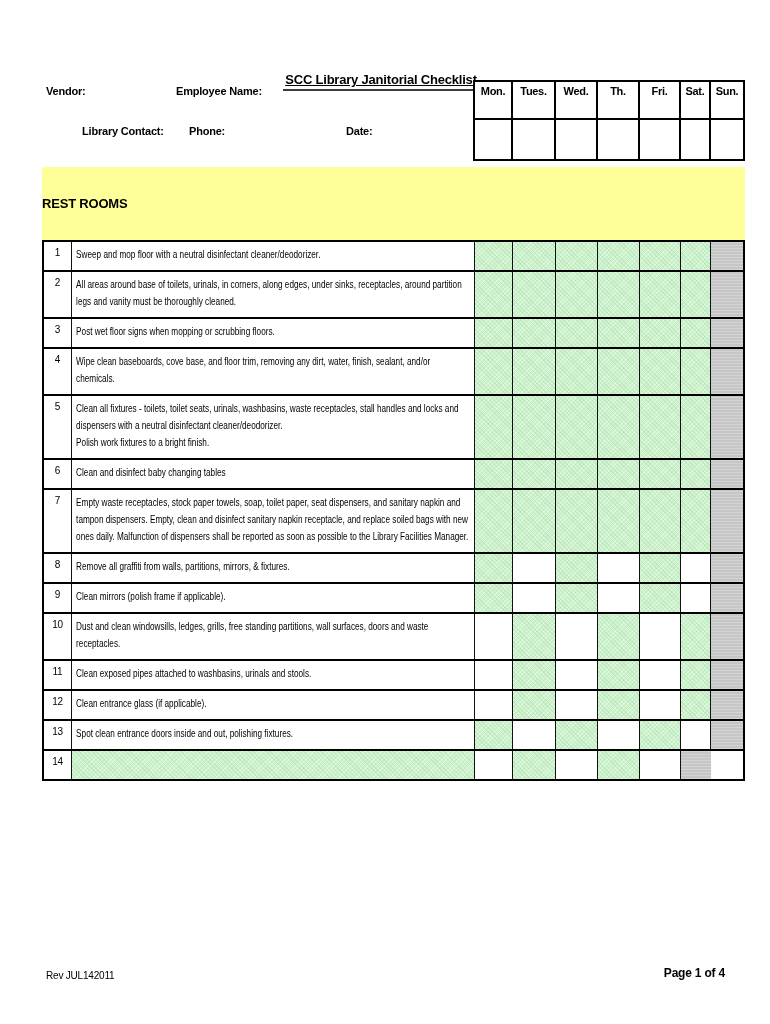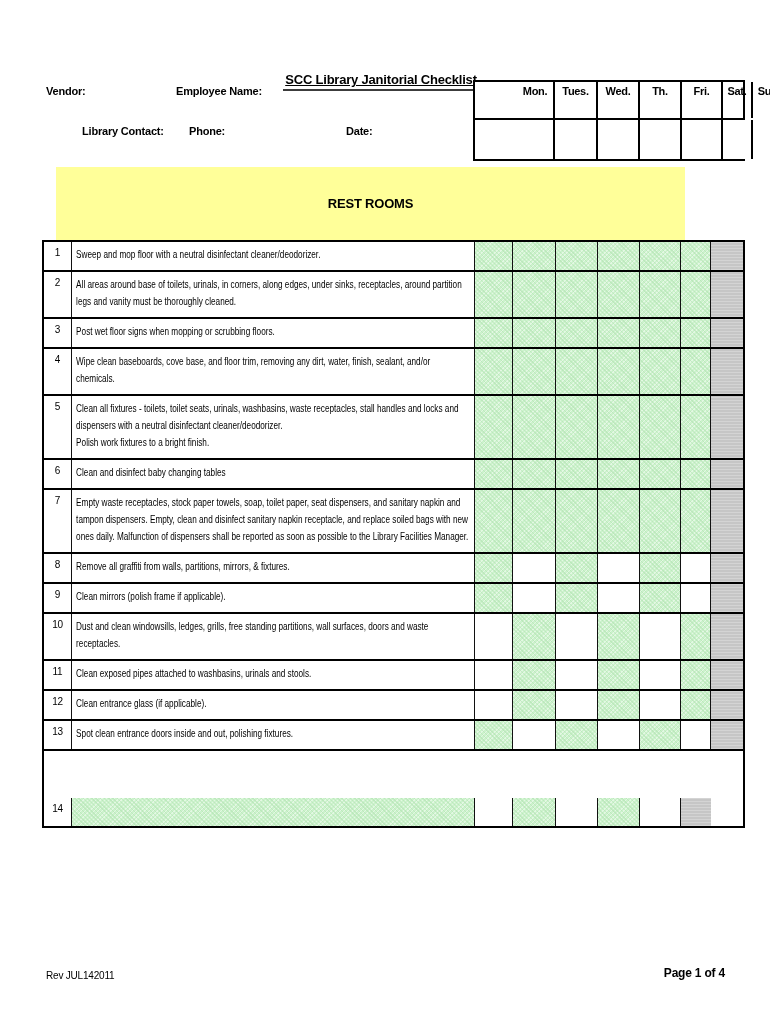--- a/index.html
+++ b/index.html
@@ -17,41 +17,41 @@
   
   .hfield { position:absolute; font-size:11px; font-weight:bold; letter-spacing:-0.2px; }
   .f-vendor  { left:46px;  top:85px; }
   .f-emp     { left:176px; top:85px; }
   .f-contact { left:46px;  top:125px;padding-left:36px; }
   .f-phone   { left:189px; top:125px; }
   .f-date    { left:346px; top:125px; }
 
   
   .day-table { position:absolute; left:473px; top:80px; width:272px; border:2px solid #000; background:#fff; }
-  .day-hrow, .day-brow { display:grid; grid-template-columns:38px 43px 42px 42px 41px 30px 32px;padding-left:42px; }
+  .day-hrow, .day-brow { display:grid; grid-template-columns:38px 43px 42px 42px 41px 30px 32px; }
   .day-hrow { height:38px; border-bottom:2px solid #000; }
   .day-brow { height:39px; }
   .day-hcell {
     border-right:2px solid #000; font-size:11px; font-weight:bold; letter-spacing:-0.3px;
     text-align:center; padding-top:3px;
   }
   .day-hcell:last-child, .day-bcell:last-child { border-right:none; }
   .day-bcell { border-right:2px solid #000; background:#fff; }
 
   
   .banner {
-    position:absolute; left:56px; top:167px; width:629px; height:73px;
-    display:flex; align-items:center; justify-content:center;
+    position:absolute; left:42px; top:167px; width:703px; height:73px;
+    display:flex; align-items:center; 
   }
   .banner-text { font-size:13px; font-weight:bold; letter-spacing:-0.2px; }
 
   
   .checklist { position:absolute; left:42px; top:240px; width:703px; border:2px solid #000; background:#fff; }
   .c-row { display:grid; grid-template-columns:28px 403px 38px 43px 42px 42px 41px 30px 32px; border-bottom:2px solid #000; min-height:28px; }
-  .c-row:last-child { border-bottom:none;margin-top:47px; }
+  .c-row:last-child { border-bottom:none; }
   .cell { border-right:1px solid #111; }
   .cell:last-child { border-right:none; }
   .cell.num { font-size:10px; text-align:center; padding-top:5px; letter-spacing:-0.2px; }
   .cell.desc { overflow:hidden; }
   .desc-inner {
     width:122%; transform:scaleX(0.82); transform-origin:0 0;
     font-size:10px; line-height:17px; letter-spacing:0;
     padding:4px 5px 7px 5px; white-space:pre-wrap;
   }
   .cell.day { background:#ffffff; }

